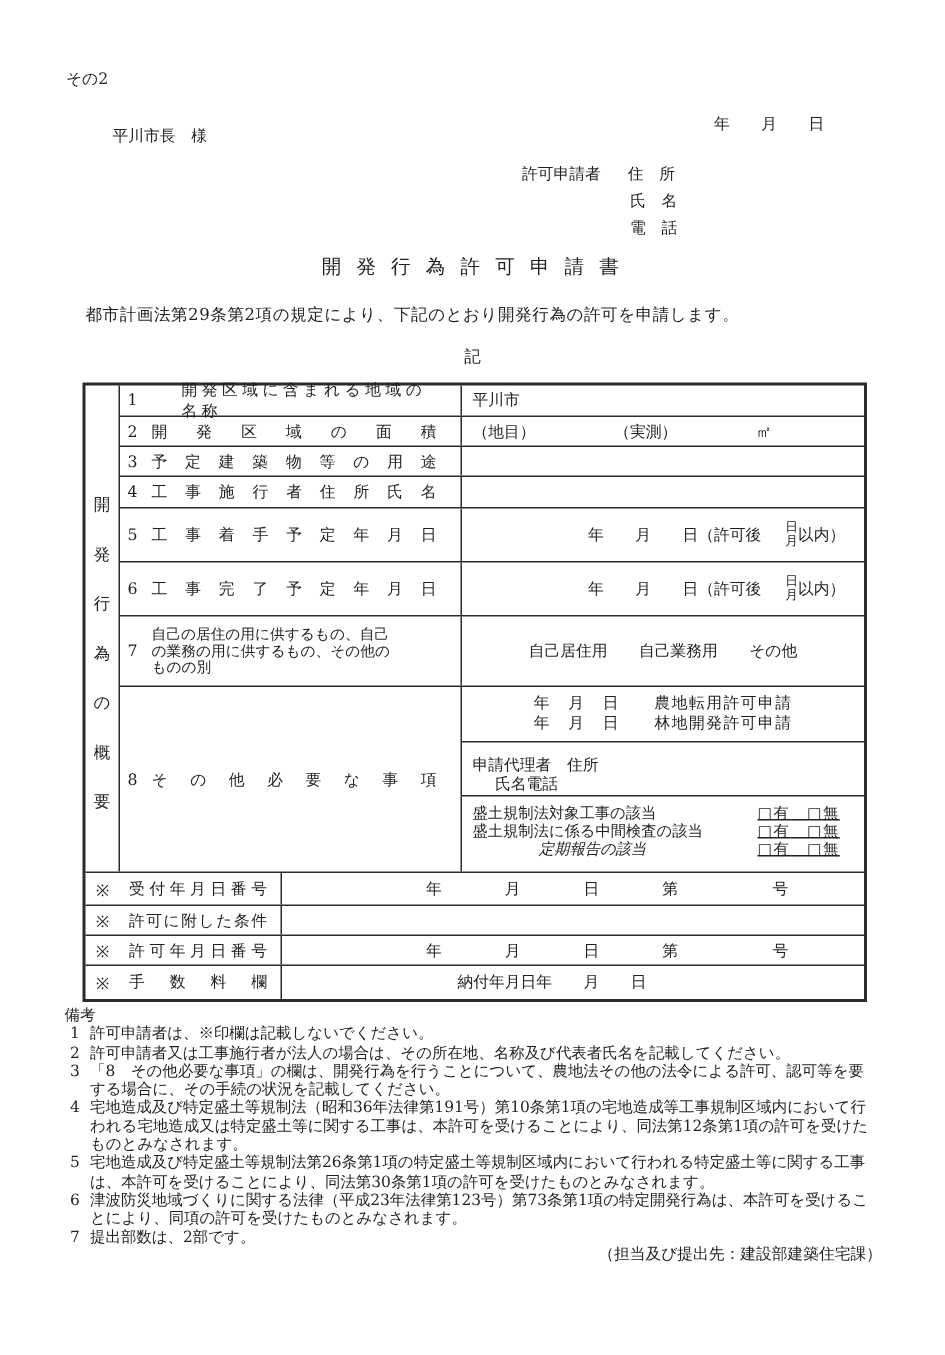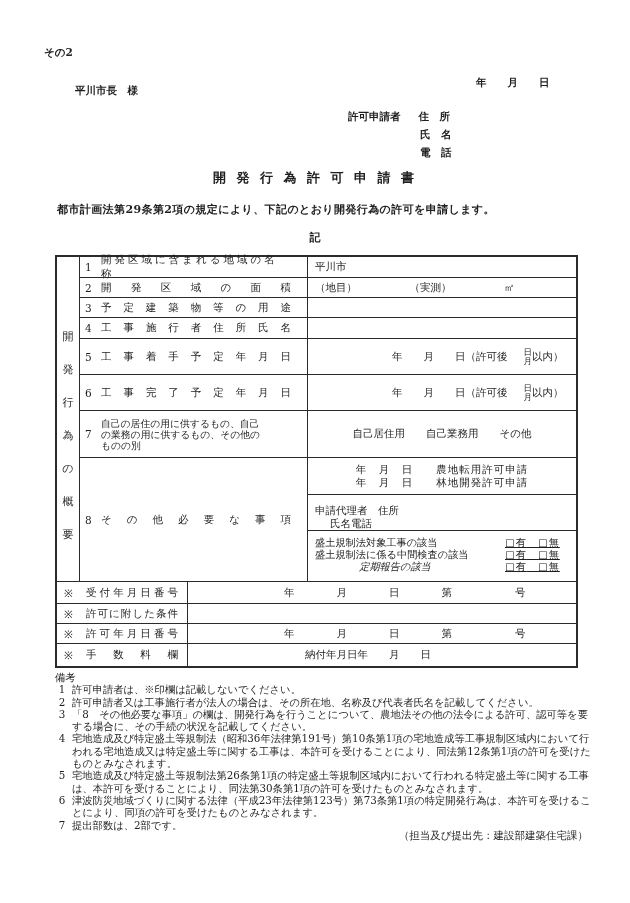--- a/index.html
+++ b/index.html
@@ -1,21 +1,21 @@
 <!DOCTYPE html>
 <html><head>
 <meta charset="utf-8">
 <style>
   html,body{margin:0;padding:0;background:#ffffff;}
   .page{
     position:relative;width:630px;height:903px;background:#fff;
     color:#1f1f1f;font-family:"DejaVu Serif","Liberation Serif",serif;
     font-size:10.5px;overflow:hidden;
   }
-  .abs{position:absolute;white-space:nowrap;font-weight:bold;}
+  .abs{position:absolute;white-space:nowrap;}
   .corner{left:44px;top:46px;}
   .hdate{left:476px;top:76px;}
   .addressee{left:75px;top:84px;}
   .applicant{left:348px;top:107px;line-height:18px;}
   .applicant .l1{display:flex;gap:18px;}
   .applicant .ind{padding-left:72px;}
   .title{left:0;top:169px;width:630px;text-align:center;font-size:13px;letter-spacing:3px;}
   .intro{left:57px;top:202px;font-size:11px;letter-spacing:0.4px;}
   .ki{left:0;top:230px;width:630px;text-align:center;font-size:11px;}
 
@@ -24,21 +24,21 @@
   .t-upper{display:flex;border-bottom:1px solid #2b2b2b;}
   .side-col{width:23px;flex-shrink:0;border-right:1px solid #2b2b2b;display:flex;flex-direction:column;
     align-items:center;justify-content:center;gap:18px;padding:46px 0 14px;box-sizing:border-box;font-size:11px;}
   .rows-col{flex:1;display:flex;flex-direction:column;}
   .f-row{display:flex;border-bottom:1px solid #2b2b2b;box-sizing:border-box;}
   .f-row:last-child{border-bottom:none;}
   .label-cell{width:228px;flex-shrink:0;box-sizing:border-box;border-right:1px solid #2b2b2b;
     display:flex;align-items:center;padding:0 4px 0 5px;}
   .row-no{width:16px;flex-shrink:0;}
   .row-label{display:block;flex:1;text-align:justify;text-align-last:justify;padding-right:12px;}
-  .row-label.ls{letter-spacing:3px;text-align-last:auto;text-align:left;}
+  .row-label.ls{letter-spacing:3px;text-align-last:auto;text-align:left;margin-left:20px;}
   .small-label{font-size:9.8px;line-height:11px;white-space:pre-line;flex:1;}
   .value-cell{flex:1;display:flex;align-items:center;padding:0 7px;box-sizing:border-box;min-width:0;}
   .h21{height:21px;}.h20{height:20px;}.h36{height:36px;}.h47{height:47px;}.h123{height:123px;}
   .date-val{padding-left:84px;}
   .stack{display:inline-flex;flex-direction:column;font-size:8.5px;line-height:9px;margin-left:16px;text-align:center;}
   .center-val{justify-content:center;}
   .sub-col{flex:1;display:flex;flex-direction:column;min-width:0;}
   .sub-permits{height:36px;display:flex;align-items:center;justify-content:center;
     white-space:pre-line;line-height:13px;letter-spacing:1px;box-sizing:border-box;}
   .sub-agent{height:37px;border-top:1px solid #2b2b2b;border-bottom:1px solid #2b2b2b;box-sizing:border-box;
@@ -59,21 +59,21 @@
     display:flex;align-items:center;padding-left:7px;}
   .star-mark{width:22px;flex-shrink:0;}
   .star-text{display:block;flex:1;text-align:justify;text-align-last:justify;padding-right:9px;}
   .star-value{flex:1;display:flex;align-items:center;padding-left:96px;box-sizing:border-box;}
   .fee-cell{width:120px;flex-shrink:0;box-sizing:border-box;border-right:1px solid #2b2b2b;
     display:flex;align-items:center;justify-content:space-between;padding:0 10px 0 6px;}
   .pay-cell{flex:1;display:flex;align-items:center;justify-content:center;padding:0 8px;box-sizing:border-box;}
   .pay-right{margin-right:28px;}
 
   
-  .notes{position:absolute;left:52px;top:671px;width:546px;font-size:10.3px;line-height:12.3px;}
+  .notes{position:absolute;left:40px;top:671px;width:546px;font-size:10.3px;line-height:12.3px;}
   .notes-heading{margin-left:3px;}
   .note{display:flex;}
   .note-no{width:20px;flex-shrink:0;text-align:center;}
   .note-text{flex:1;}
   .footer{position:absolute;left:42px;top:829px;width:546px;text-align:right;font-size:10.5px;}
 </style>
 </head>
 <body>
 
 <div class="page">

